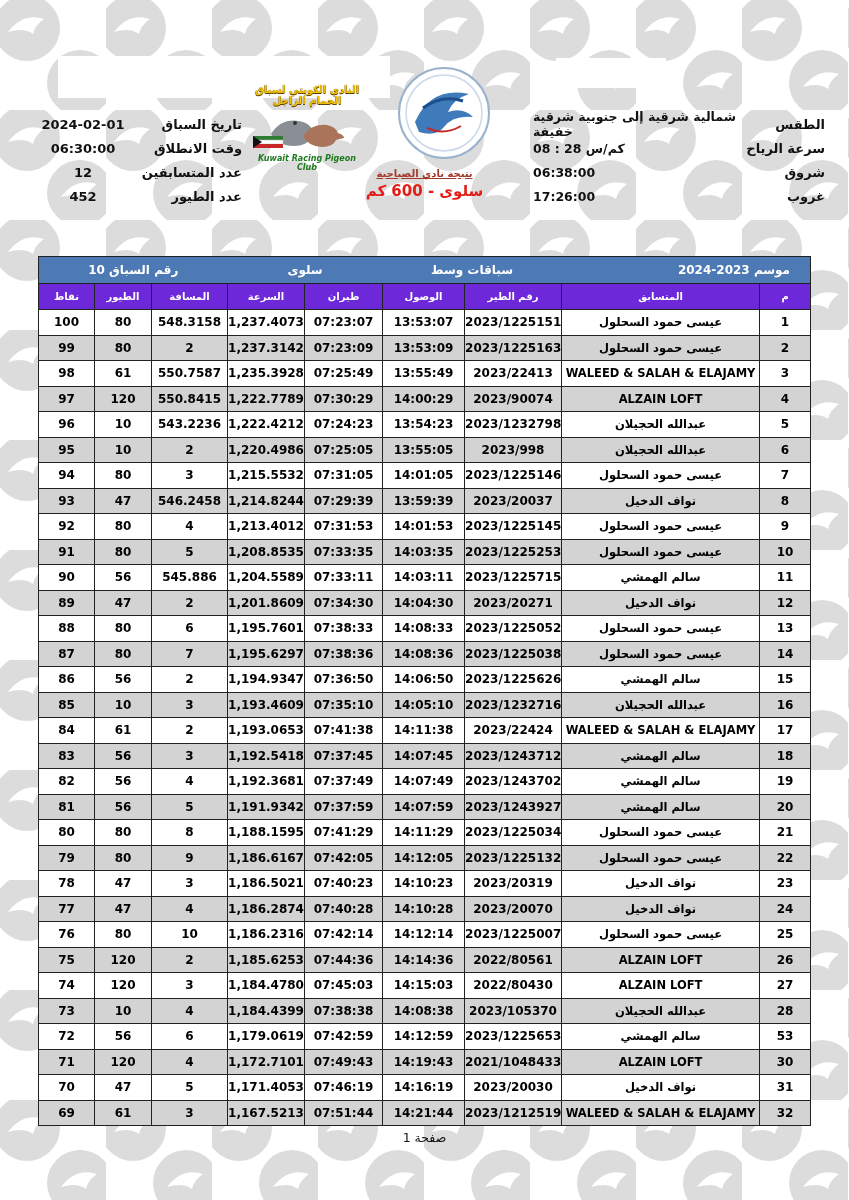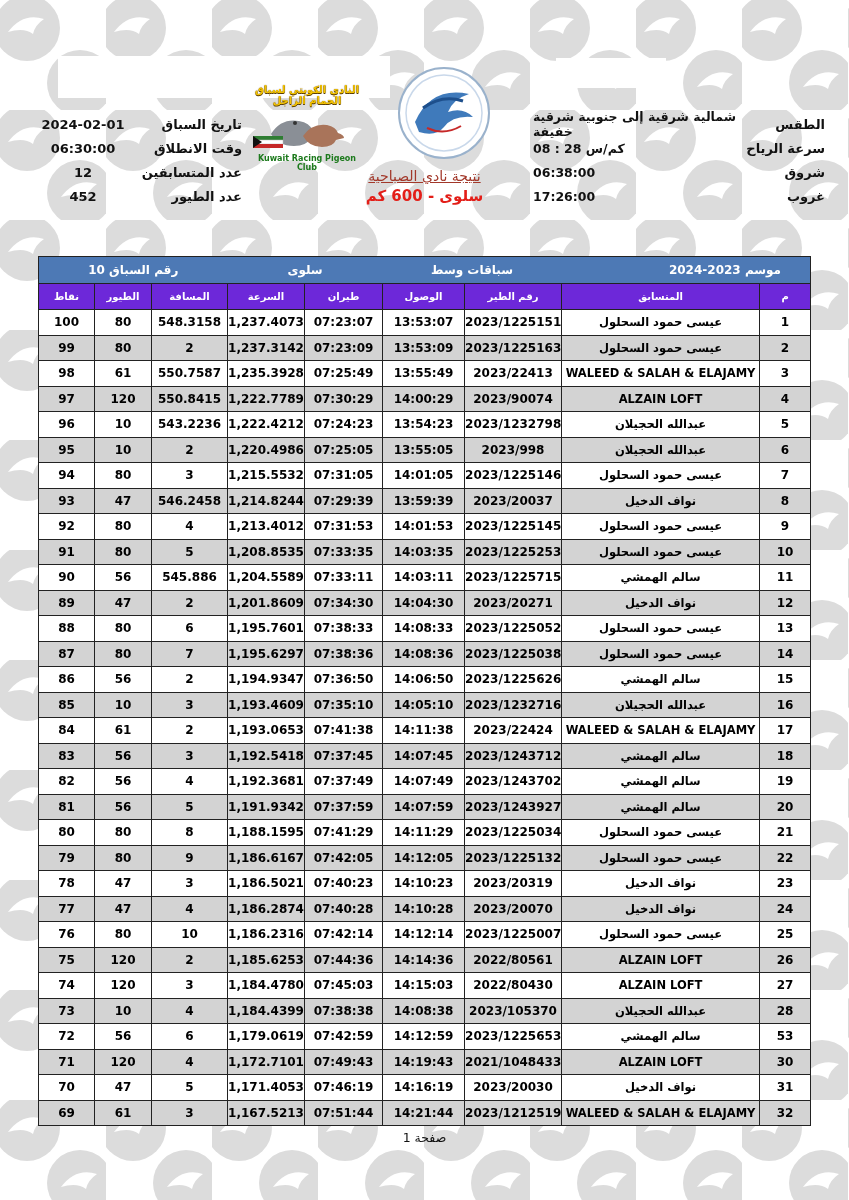--- a/index.html
+++ b/index.html
@@ -24,44 +24,44 @@
   .weather { right: 24px; top: 112px; width: 292px; }
   .weather .info-label { width: 84px; text-align: right; }
   .weather .info-value { flex: 1; text-align: left; direction: ltr; font-size: 12.5px; }
 
   
   .club-logo { left: 248px; top: 84px; width: 118px; text-align: center; }
   .club-logo-arabic {
     color: #f5c400; font-size: 10px; font-weight: 700; direction: rtl;
     text-shadow: 0 0 1px #5a3d00, 0 1px 0 #5a3d00; line-height: 1.1;
   }
-  .club-logo-english { color: #1d7a1d; font-size: 8px; font-weight: 700; }
+  .club-logo-english { color: #1d7a1d; font-size: 8px; font-weight: 700; font-style: italic; }
   .club-seal { left: 397px; top: 66px; }
 
   
   .titles { left: 0; right: 0; top: 168px; text-align: center; direction: rtl; z-index: 1; }
-  .title-1 { color: #a2382a; font-size: 14px; font-weight: 400; text-decoration: underline; }
+  .title-1 { color: #a2382a; font-size: 10px; font-weight: 700; text-decoration: underline; }
   .title-2 { color: #e31e18; font-size: 17px; font-weight: 700; margin-top: 3px; }
   .title-3 { color: #e31e18; font-size: 15px; font-weight: 700; margin-top: 3px; }
 
   
   .results-wrap { left: 38px; top: 256px; width: 772px; }
   table.results {
     width: 772px; border-collapse: collapse; direction: rtl;
     table-layout: fixed; background: transparent;
   }
   table.results td, table.results th {
     border: 1px solid #222; padding: 0; text-align: center;
     vertical-align: middle; overflow: hidden; white-space: nowrap;
   }
   tr.band td {
     background: #4d79b5; color: #fff; font-weight: 700; font-size: 12px;
     height: 27px; border-left: none; border-right: none;
   }
-  tr.band td.season { text-align: right; padding-right: 29px; }
+  tr.band td.season { text-align: right; padding-right: 20px; }
   tr.band td:first-child { border-right: 1px solid #222; }
   tr.band td:last-child { border-left: 1px solid #222; }
   tr.cols th {
     background: #6d28d9; color: #fff; font-weight: 700; font-size: 10px; height: 26px;
   }
   tbody td { font-size: 12px; font-weight: 700; color: #000; height: 25.5px; background: #fff; }
   tbody tr.alt td { background: #d3d3d3; }
   tbody td.name { font-size: 11.5px; }
   tbody td.num { direction: ltr; }
 

